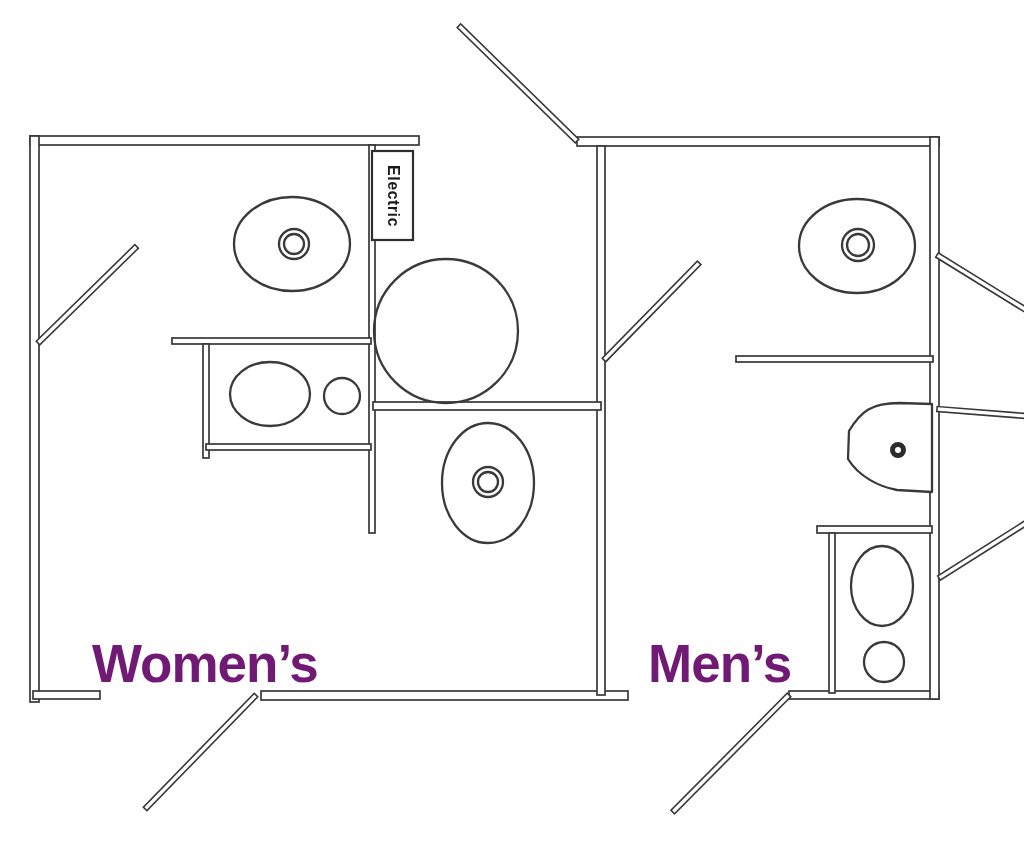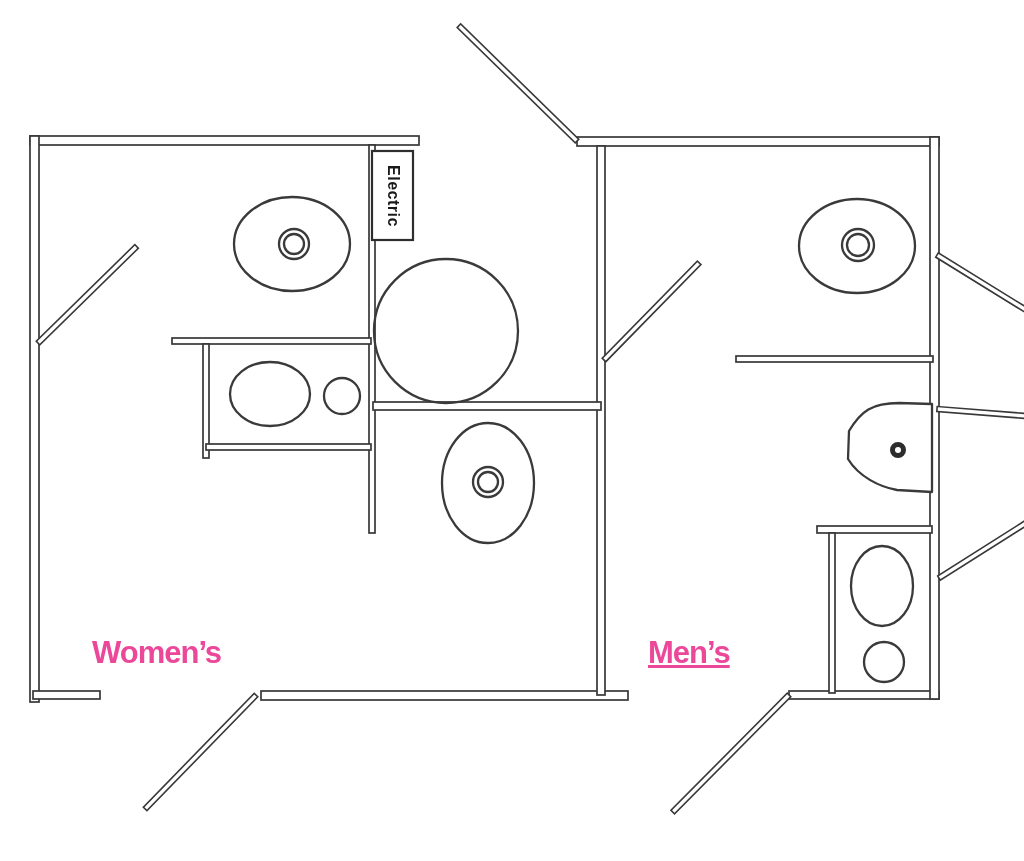--- a/index.html
+++ b/index.html
@@ -16,28 +16,28 @@
     overflow: hidden;
   }
   .plan svg {
     position: absolute;
     left: 0;
     top: 0;
   }
   .room-label {
     position: absolute;
     font-weight: 700;
-    font-size: 31px;
+    font-size: 53px;
     letter-spacing: -1px;
-    color: #ec4899;
+    color: #701a75;
     white-space: nowrap;
     line-height: 1;
   }
   .label-womens { left: 92px; top: 637px; }
-  .label-mens   { left: 648px; top: 637px; text-decoration: underline; }
+  .label-mens   { left: 648px; top: 637px; }
   .label-electric {
     position: absolute;
     left: 349px;
     top: 177px;
     width: 88px;
     height: 38px;
     transform: rotate(90deg);
     display: flex;
     align-items: center;
     justify-content: center;

